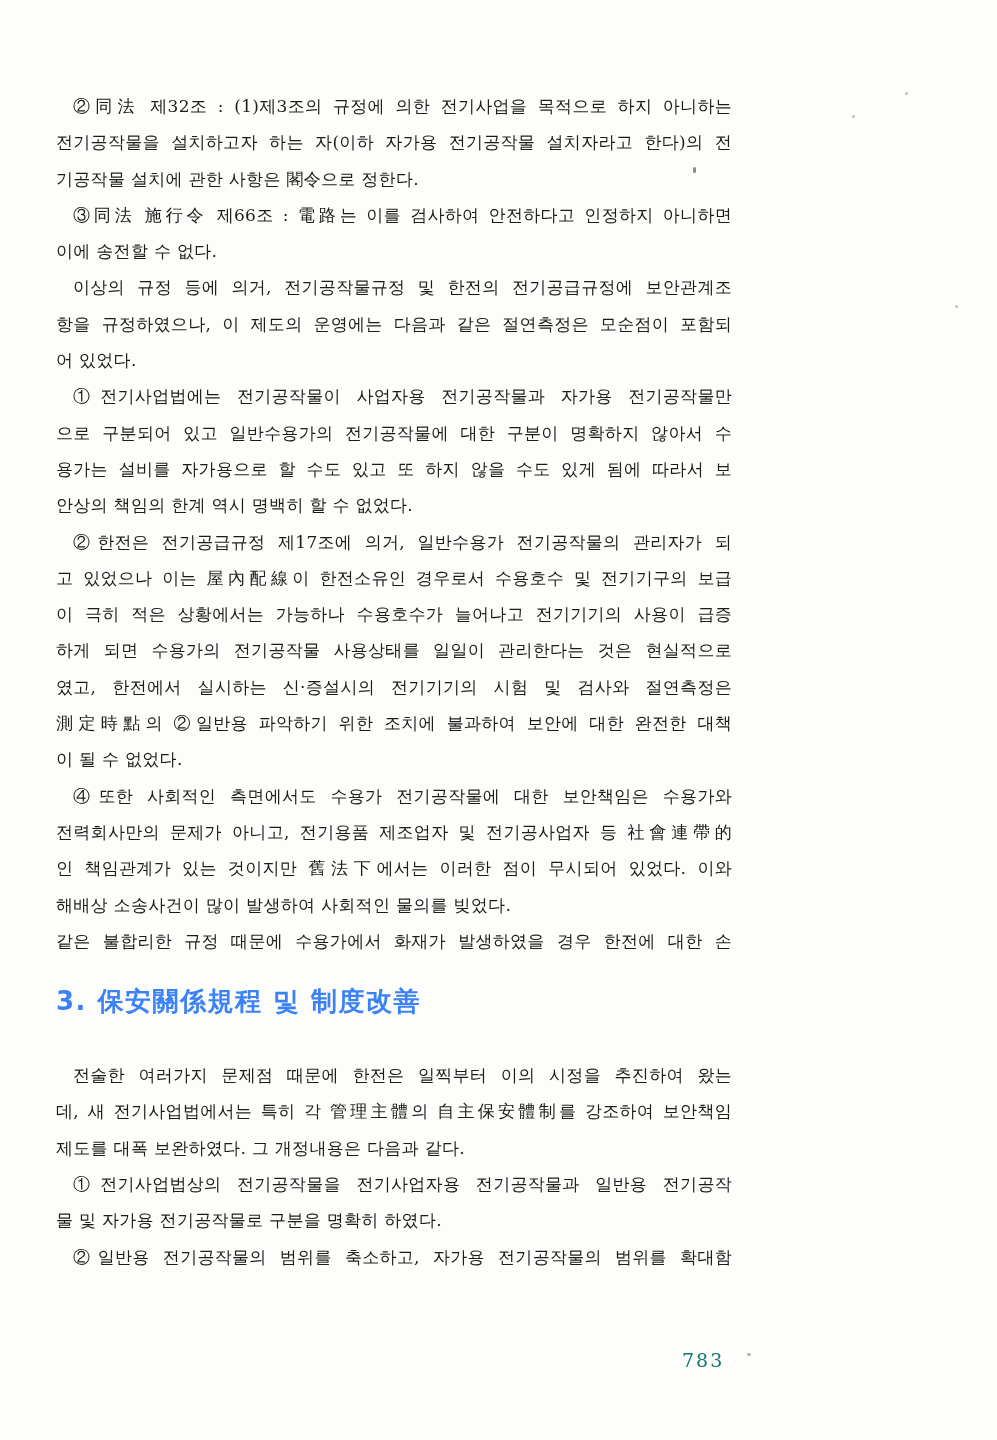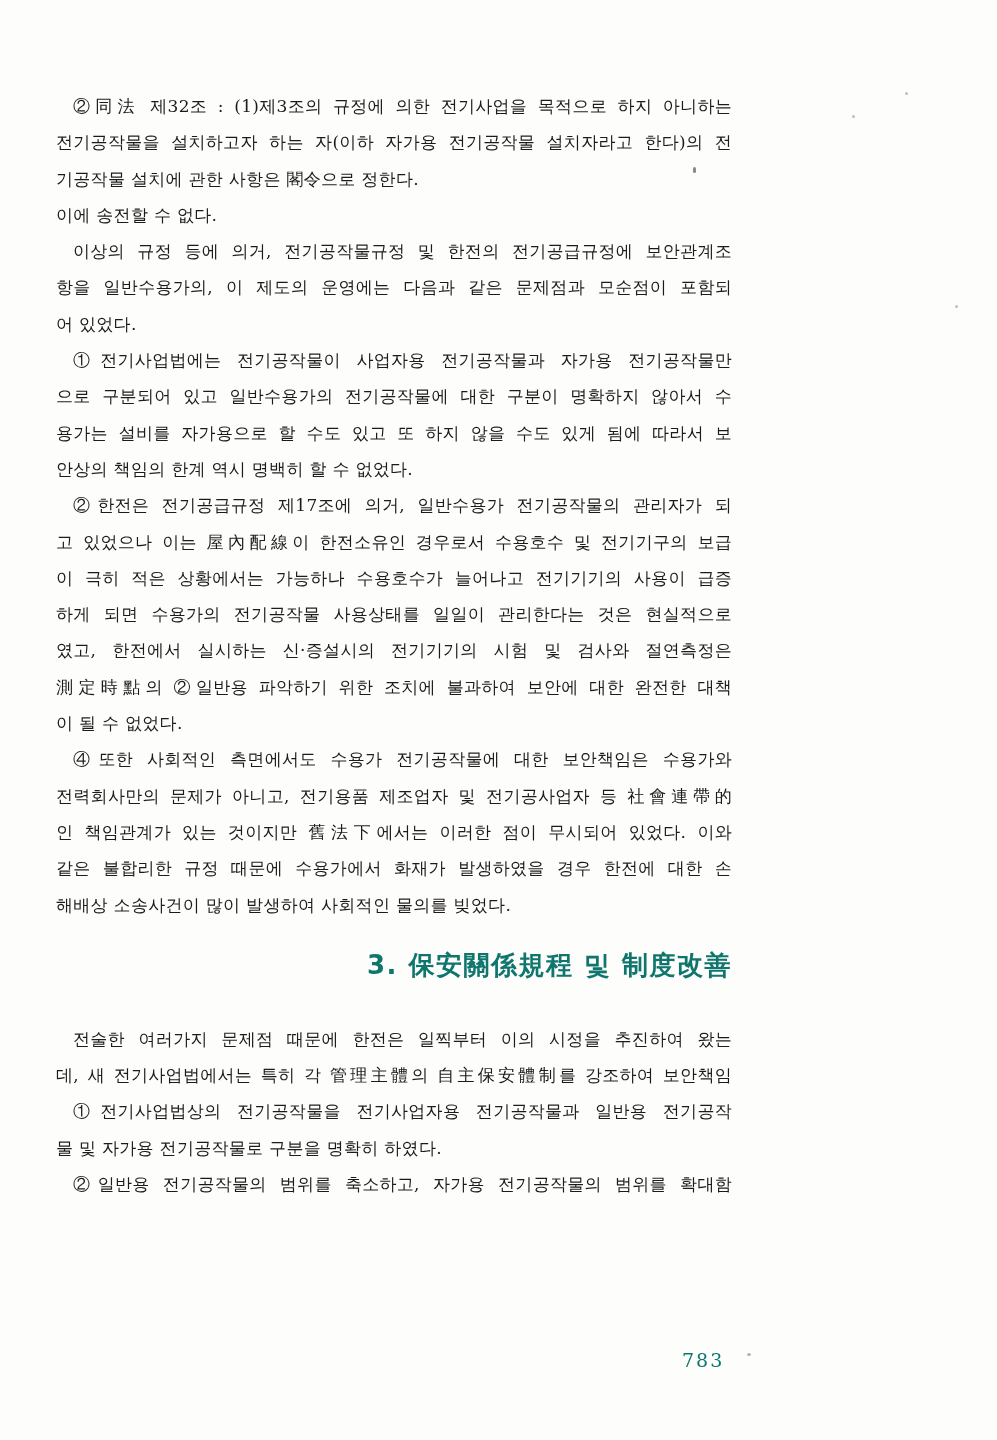--- a/index.html
+++ b/index.html
@@ -33,22 +33,22 @@
   .last { text-align: right; text-align-last: left; }
   .fi { text-indent: 17px; }
   .heading {
     margin: 22px 0 36px 0;
     height: 40px;
     line-height: 40px;
     font-family: "DejaVu Sans", "Liberation Sans", sans-serif;
     font-weight: 700;
     font-size: 26px;
     letter-spacing: 1.5px;
-    color: #0f766e;
-    text-align: right;
+    color: #3b82f6;
+    text-align: left;
   }
   .pagenum {
     position: absolute;
     left: 682px;
     top: 1349px;
     font-size: 19px;
     letter-spacing: 2px;
     color: #0f766e;
   }
   .speck { position: absolute; background: #c2bfb9; border-radius: 50%; }
@@ -65,26 +65,27 @@
 
   <div class="col">
 
     <p class="para">
       <span class="ln j fi" style="display:block">②同法 제32조 : (1)제3조의 규정에 의한 전기사업을 목적으로 하지 아니하는</span>
       <span class="ln j" style="display:block">전기공작물을 설치하고자 하는 자(이하 자가용 전기공작물 설치자라고 한다)의 전</span>
       <span class="ln last" style="display:block">기공작물 설치에 관한 사항은 閣令으로 정한다.</span>
     </p>
 
     <p class="para">
+      <span class="ln j fi" style="display:block">③同法 施行令 제66조 : 電路는 이를 검사하여 안전하다고 인정하지 아니하면</span>
       <span class="ln last" style="display:block">이에 송전할 수 없다.</span>
     </p>
 
     <p class="para">
       <span class="ln j fi" style="display:block">이상의 규정 등에 의거, 전기공작물규정 및 한전의 전기공급규정에 보안관계조</span>
-      <span class="ln j" style="display:block">항을 일반수용가의, 이 제도의 운영에는 다음과 같은 문제점과 모순점이 포함되</span>
+      <span class="ln j" style="display:block">항을 규정하였으나, 이 제도의 운영에는 다음과 같은 절연측정은 모순점이 포함되</span>
       <span class="ln last" style="display:block">어 있었다.</span>
     </p>
 
     <p class="para">
       <span class="ln j fi" style="display:block">①전기사업법에는 전기공작물이 사업자용 전기공작물과 자가용 전기공작물만</span>
       <span class="ln j" style="display:block">으로 구분되어 있고 일반수용가의 전기공작물에 대한 구분이 명확하지 않아서 수</span>
       <span class="ln j" style="display:block">용가는 설비를 자가용으로 할 수도 있고 또 하지 않을 수도 있게 됨에 따라서 보</span>
       <span class="ln last" style="display:block">안상의 책임의 한계 역시 명백히 할 수 없었다.</span>
     </p>
 
@@ -98,29 +99,30 @@
     <p class="para">
       <span class="ln j" style="display:block">였고, 한전에서 실시하는 신·증설시의 전기기기의 시험 및 검사와 절연측정은</span>
       <span class="ln j" style="display:block">測定時點의 ②일반용 파악하기 위한 조치에 불과하여 보안에 대한 완전한 대책</span>
       <span class="ln last" style="display:block">이 될 수 없었다.</span>
     </p>
 
     <p class="para">
       <span class="ln j fi" style="display:block">④또한 사회적인 측면에서도 수용가 전기공작물에 대한 보안책임은 수용가와</span>
       <span class="ln j" style="display:block">전력회사만의 문제가 아니고, 전기용품 제조업자 및 전기공사업자 등 社會連帶的</span>
       <span class="ln j" style="display:block">인 책임관계가 있는 것이지만 舊法下에서는 이러한 점이 무시되어 있었다. 이와</span>
+      <span class="ln last" style="display:block">해배상 소송사건이 많이 발생하여 사회적인 물의를 빚었다.</span>
       <span class="ln j" style="display:block">같은 불합리한 규정 때문에 수용가에서 화재가 발생하였을 경우 한전에 대한 손</span>
-      <span class="ln last" style="display:block">해배상 소송사건이 많이 발생하여 사회적인 물의를 빚었다.</span>
     </p>
 
     <h2 class="heading">3. 保安關係規程 및 制度改善</h2>
 
     <p class="para">
       <span class="ln j fi" style="display:block">전술한 여러가지 문제점 때문에 한전은 일찍부터 이의 시정을 추진하여 왔는</span>
       <span class="ln j" style="display:block">데, 새 전기사업법에서는 특히 각 管理主體의 自主保安體制를 강조하여 보안책임</span>
+      <span class="ln last" style="display:block">제도를 대폭 보완하였다. 그 개정내용은 다음과 같다.</span>
     </p>
 
     <p class="para">
       <span class="ln j fi" style="display:block">①전기사업법상의 전기공작물을 전기사업자용 전기공작물과 일반용 전기공작</span>
       <span class="ln last" style="display:block">물 및 자가용 전기공작물로 구분을 명확히 하였다.</span>
     </p>
 
     <p class="para">
       <span class="ln j fi" style="display:block">②일반용 전기공작물의 범위를 축소하고, 자가용 전기공작물의 범위를 확대함</span>
     </p>

